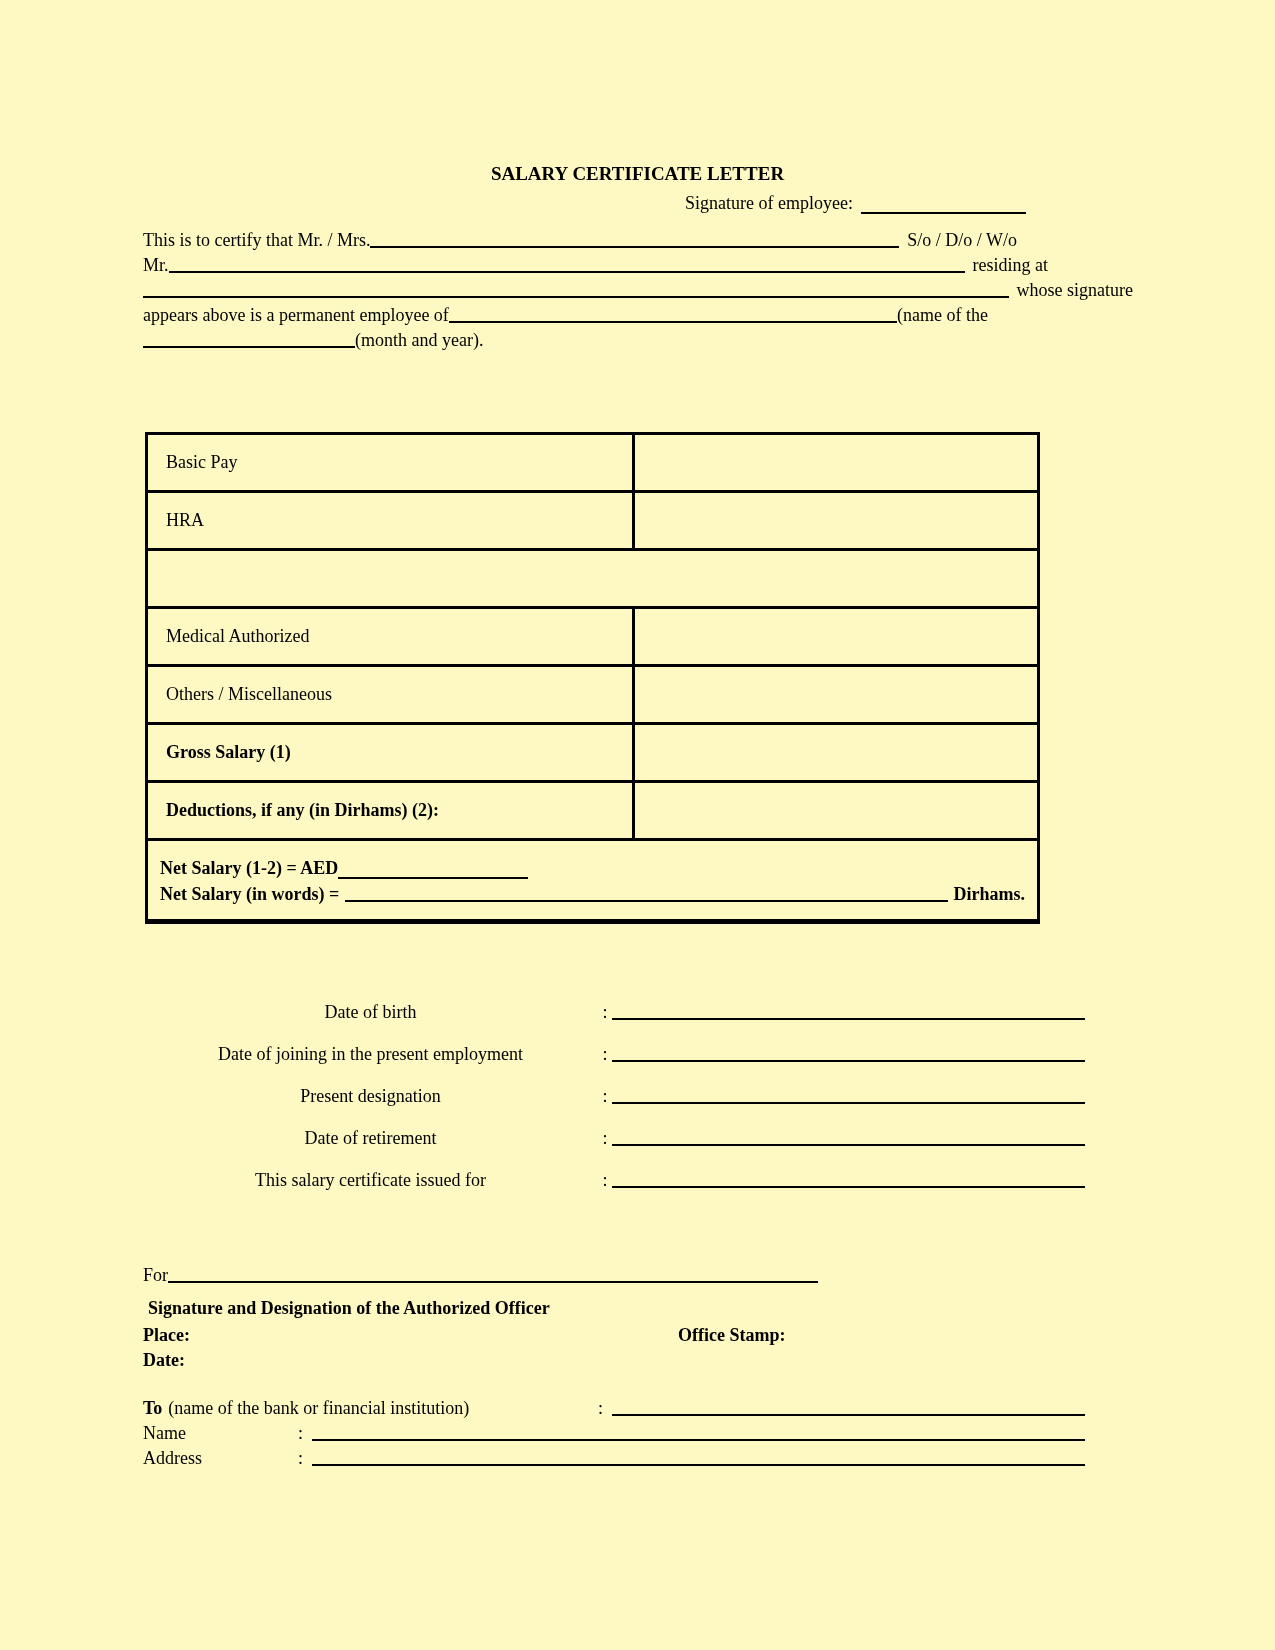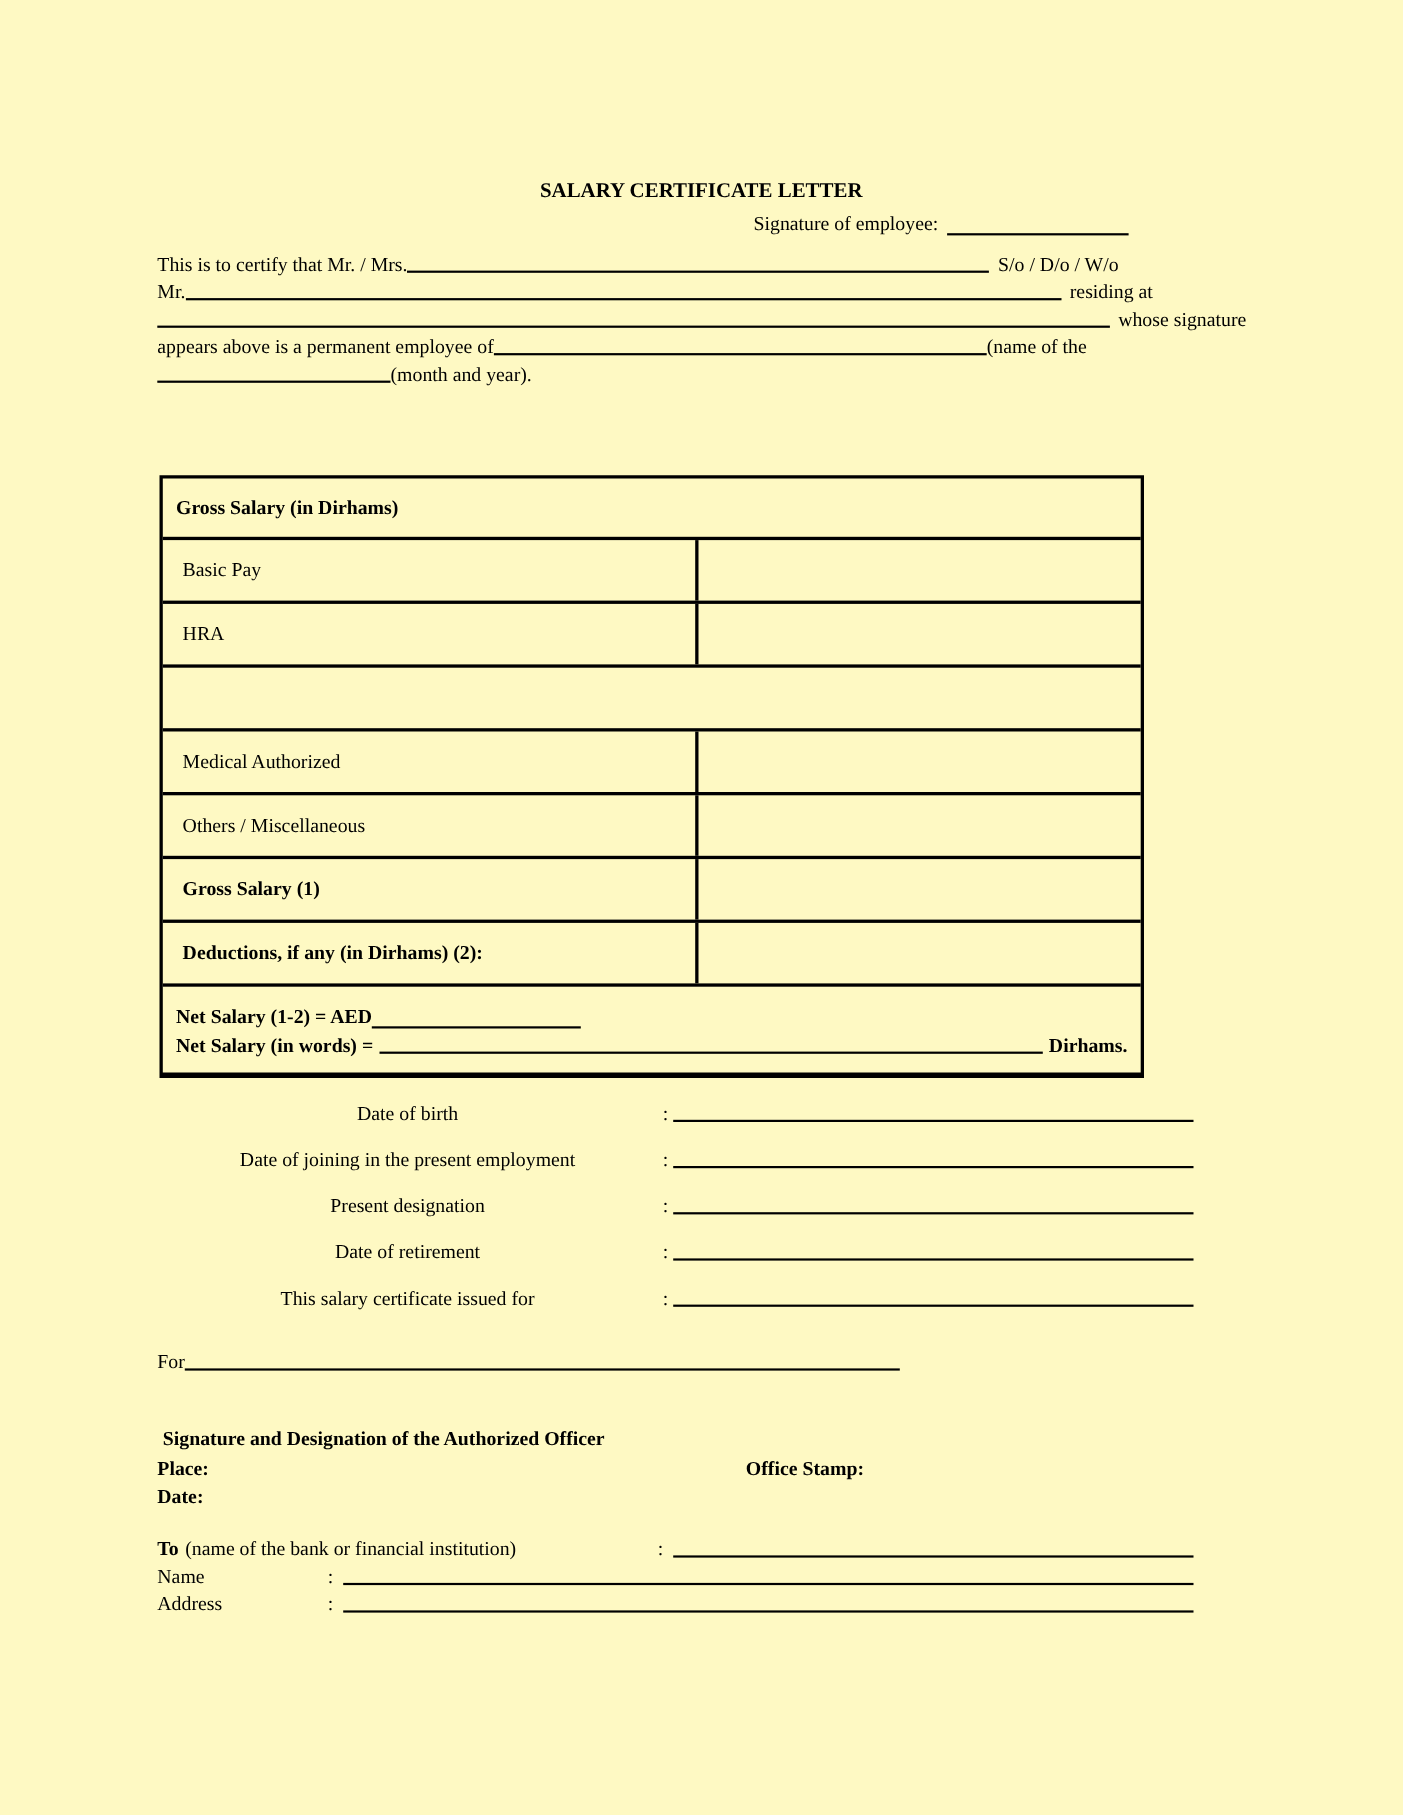--- a/index.html
+++ b/index.html
@@ -73,21 +73,21 @@
   .tnet-line .suffix { margin-left: 6px; }
 
   .details { position: absolute; top: 1001px; left: 143px; width: 942px; text-align: center; }
   .drow { display: flex; align-items: flex-end; height: 22px; margin-bottom: 20px; }
   .dlabel { width: 455px; }
   .dcolon { width: 14px; }
   .dline { flex: 1 1 auto; border-bottom: 2px solid #000; margin-bottom: 3px; }
 
   .forrow {
     position: absolute;
-    top: 1227px; left: 143px; width: 675px;
+    top: 1264px; left: 143px; width: 675px;
     display: flex; align-items: flex-end; height: 22px;
   }
 
   .officer { position: absolute; top: 1298px; left: 143px; width: 940px; font-weight: bold; }
   .officer .heading { padding-left: 5px; height: 27px; }
   .officer .placerow { position: relative; height: 25px; }
   .officer .stamp { position: absolute; left: 535px; top: 0; }
   .officer .daterow { height: 25px; }
 
   .bank { position: absolute; top: 1398px; left: 143px; width: 942px; }
@@ -129,23 +129,20 @@
       <span class="fill"></span>
       <span>(name of the</span>
     </div>
     <div class="iline w990">
       <span class="lineblank"></span>
       <span>(month and year).</span>
     </div>
   </div>
 
   <div class="stable">
-    <div class="thead">
-      <span>Gross Salary (in Dirhams)</span>
-    </div>
     <div class="trow">
       <div class="tlabel">Basic Pay</div>
       <div class="tvalue"></div>
     </div>
     <div class="trow">
       <div class="tlabel">HRA</div>
       <div class="tvalue"></div>
     </div>
     <div class="trow">
       <div class="tvalue"></div>

